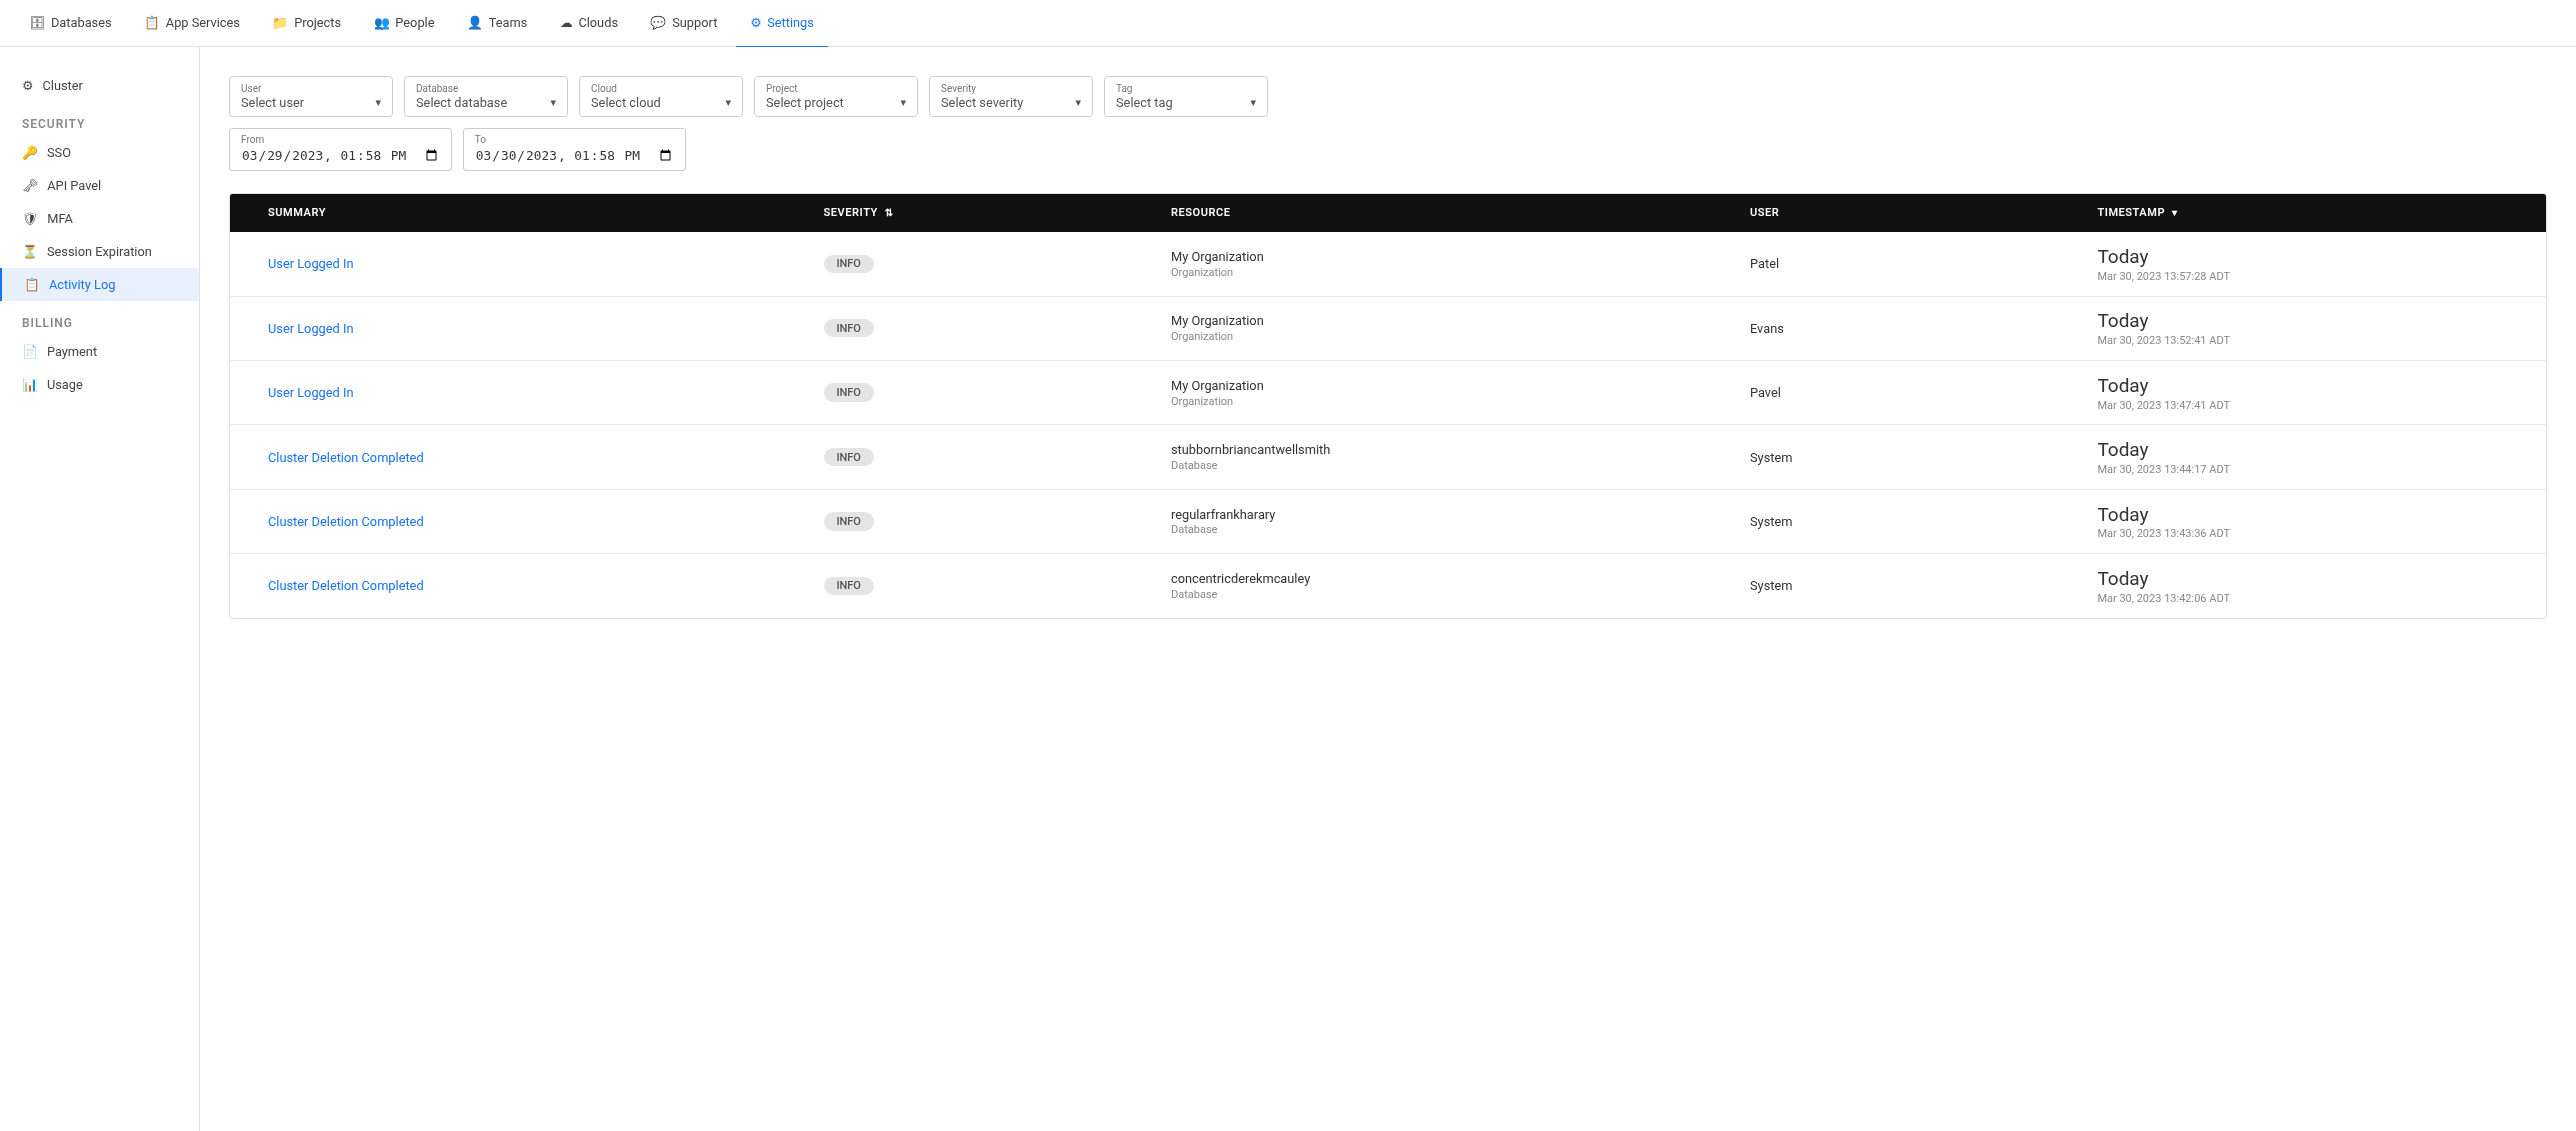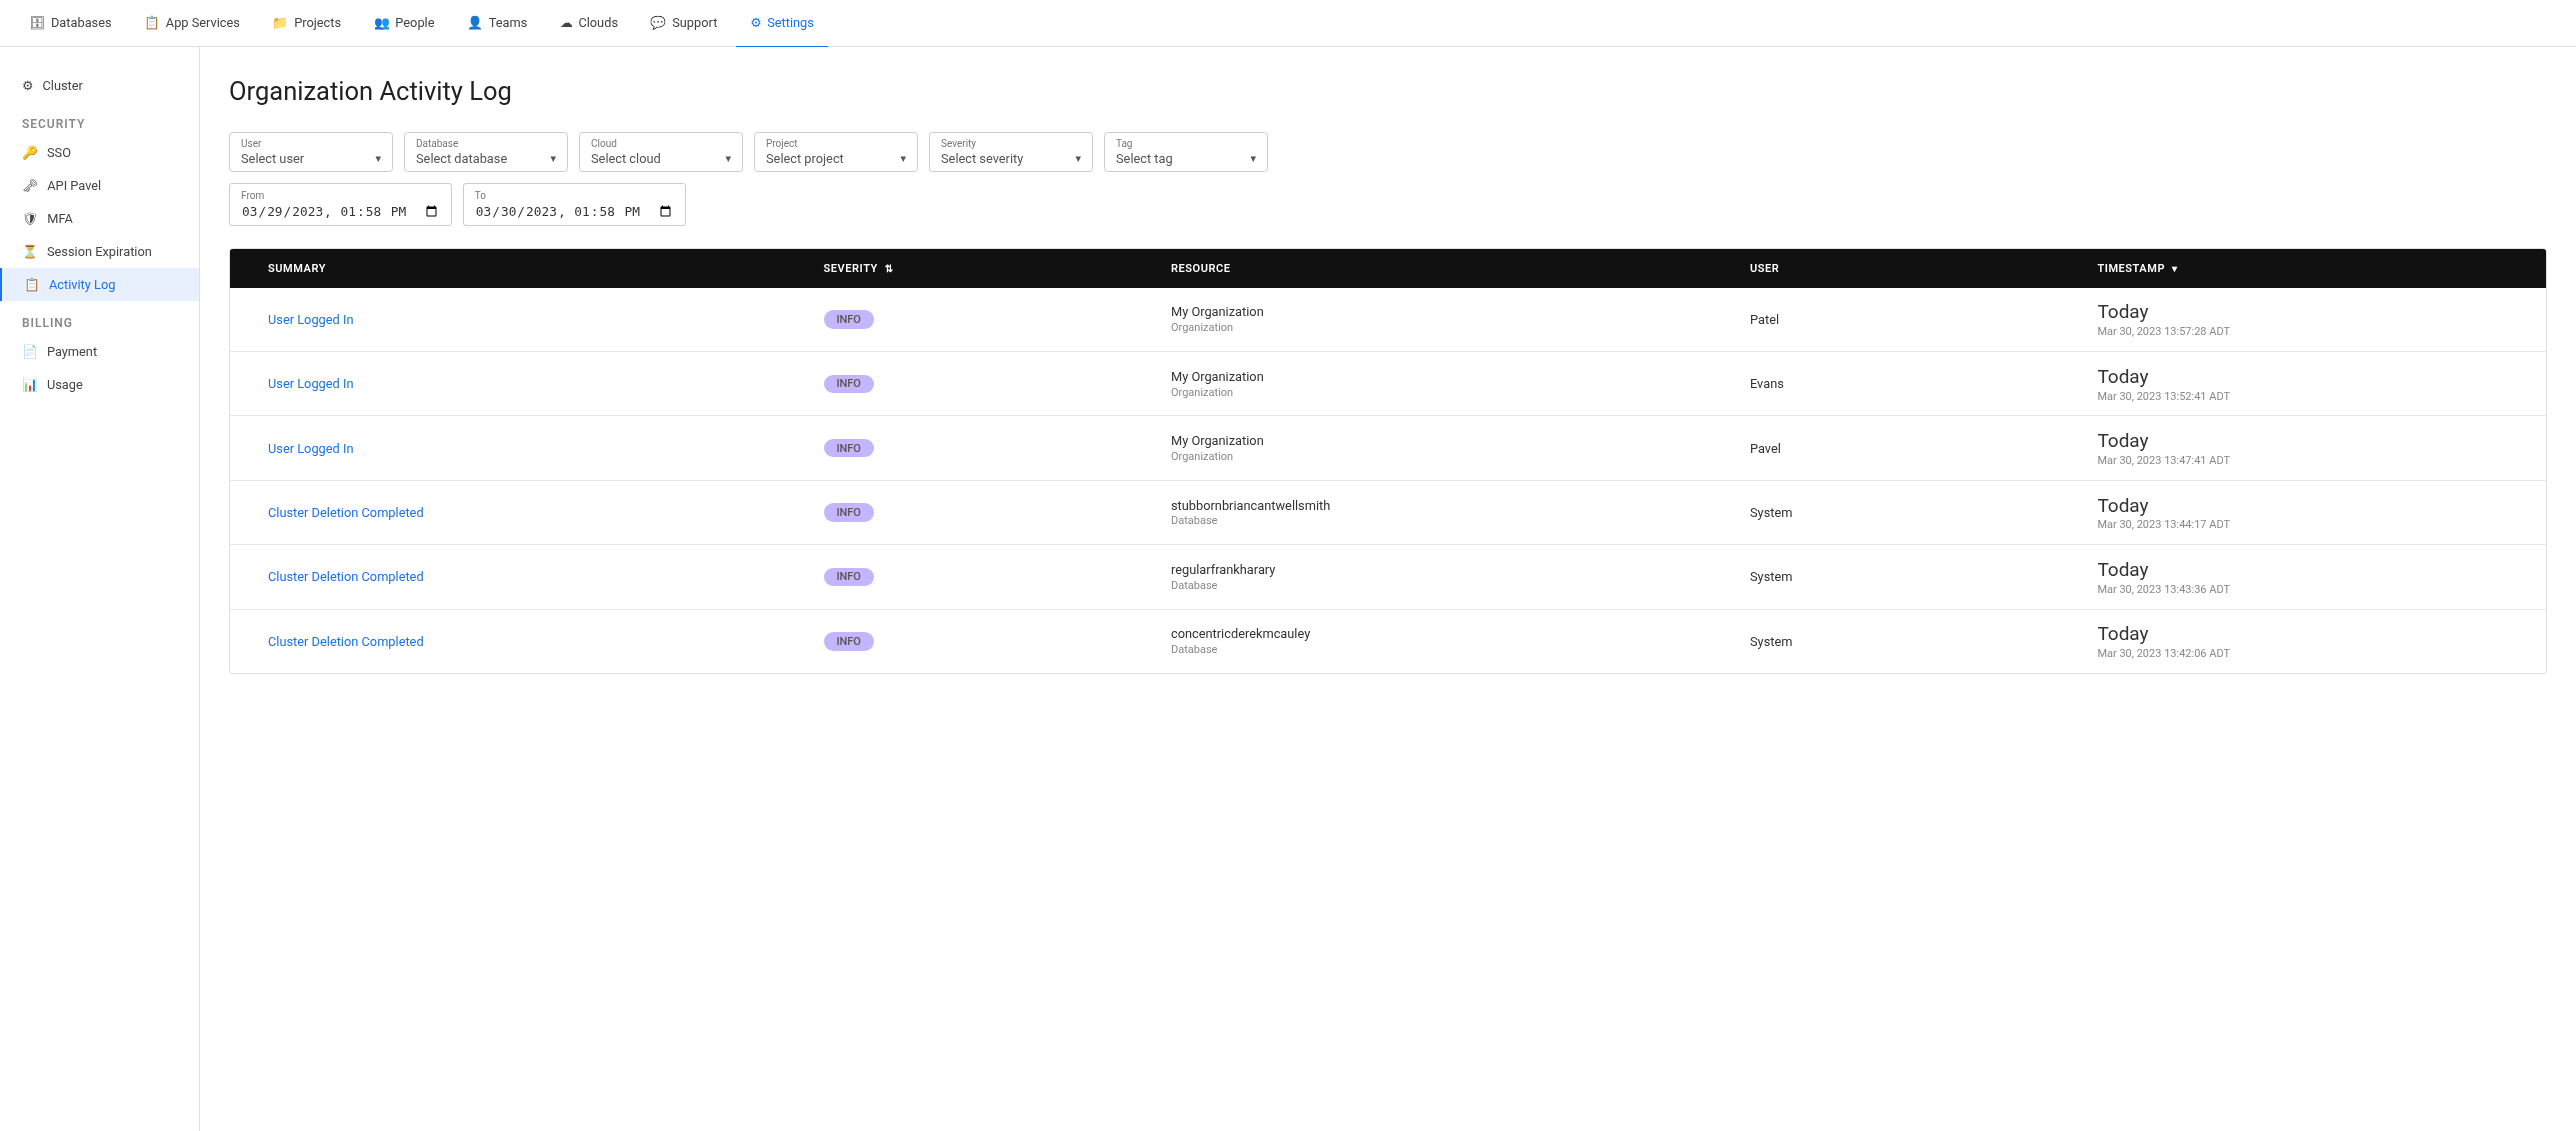--- a/index.html
+++ b/index.html
@@ -187,21 +187,21 @@
       padding: 12.8px 14.6px;
       vertical-align: middle;
     }
     .summary-link {
       color: #1a73e8;
       cursor: pointer;
       font-size: 12.8px;
     }
     .severity-badge {
       display: inline-block;
-      background: #c4b5fd;
+      background: #e5e5e5;
       color: #555;
       border-radius: 14.6px;
       padding: 2.7px 12.8px;
       font-size: 11px;
       font-weight: 500;
     }
     .resource-name {
       font-size: 12.8px;
       color: #333;
     }
@@ -302,21 +302,20 @@
       <span>📄</span>
       <span>Payment</span>
     </div>
     <div class="sidebar-item">
       <span>📊</span>
       <span>Usage</span>
     </div>
   </aside>
 
   <main class="content">
-    <h1 class="page-title">Organization Activity Log</h1>
 
     <div class="filters-row">
       <div class="filter-group">
         <span class="filter-label">User</span>
         <div class="filter-value-row">
           <span class="filter-value">Select user</span>
           <span class="filter-arrow">▾</span>
         </div>
       </div>
       <div class="filter-group">

